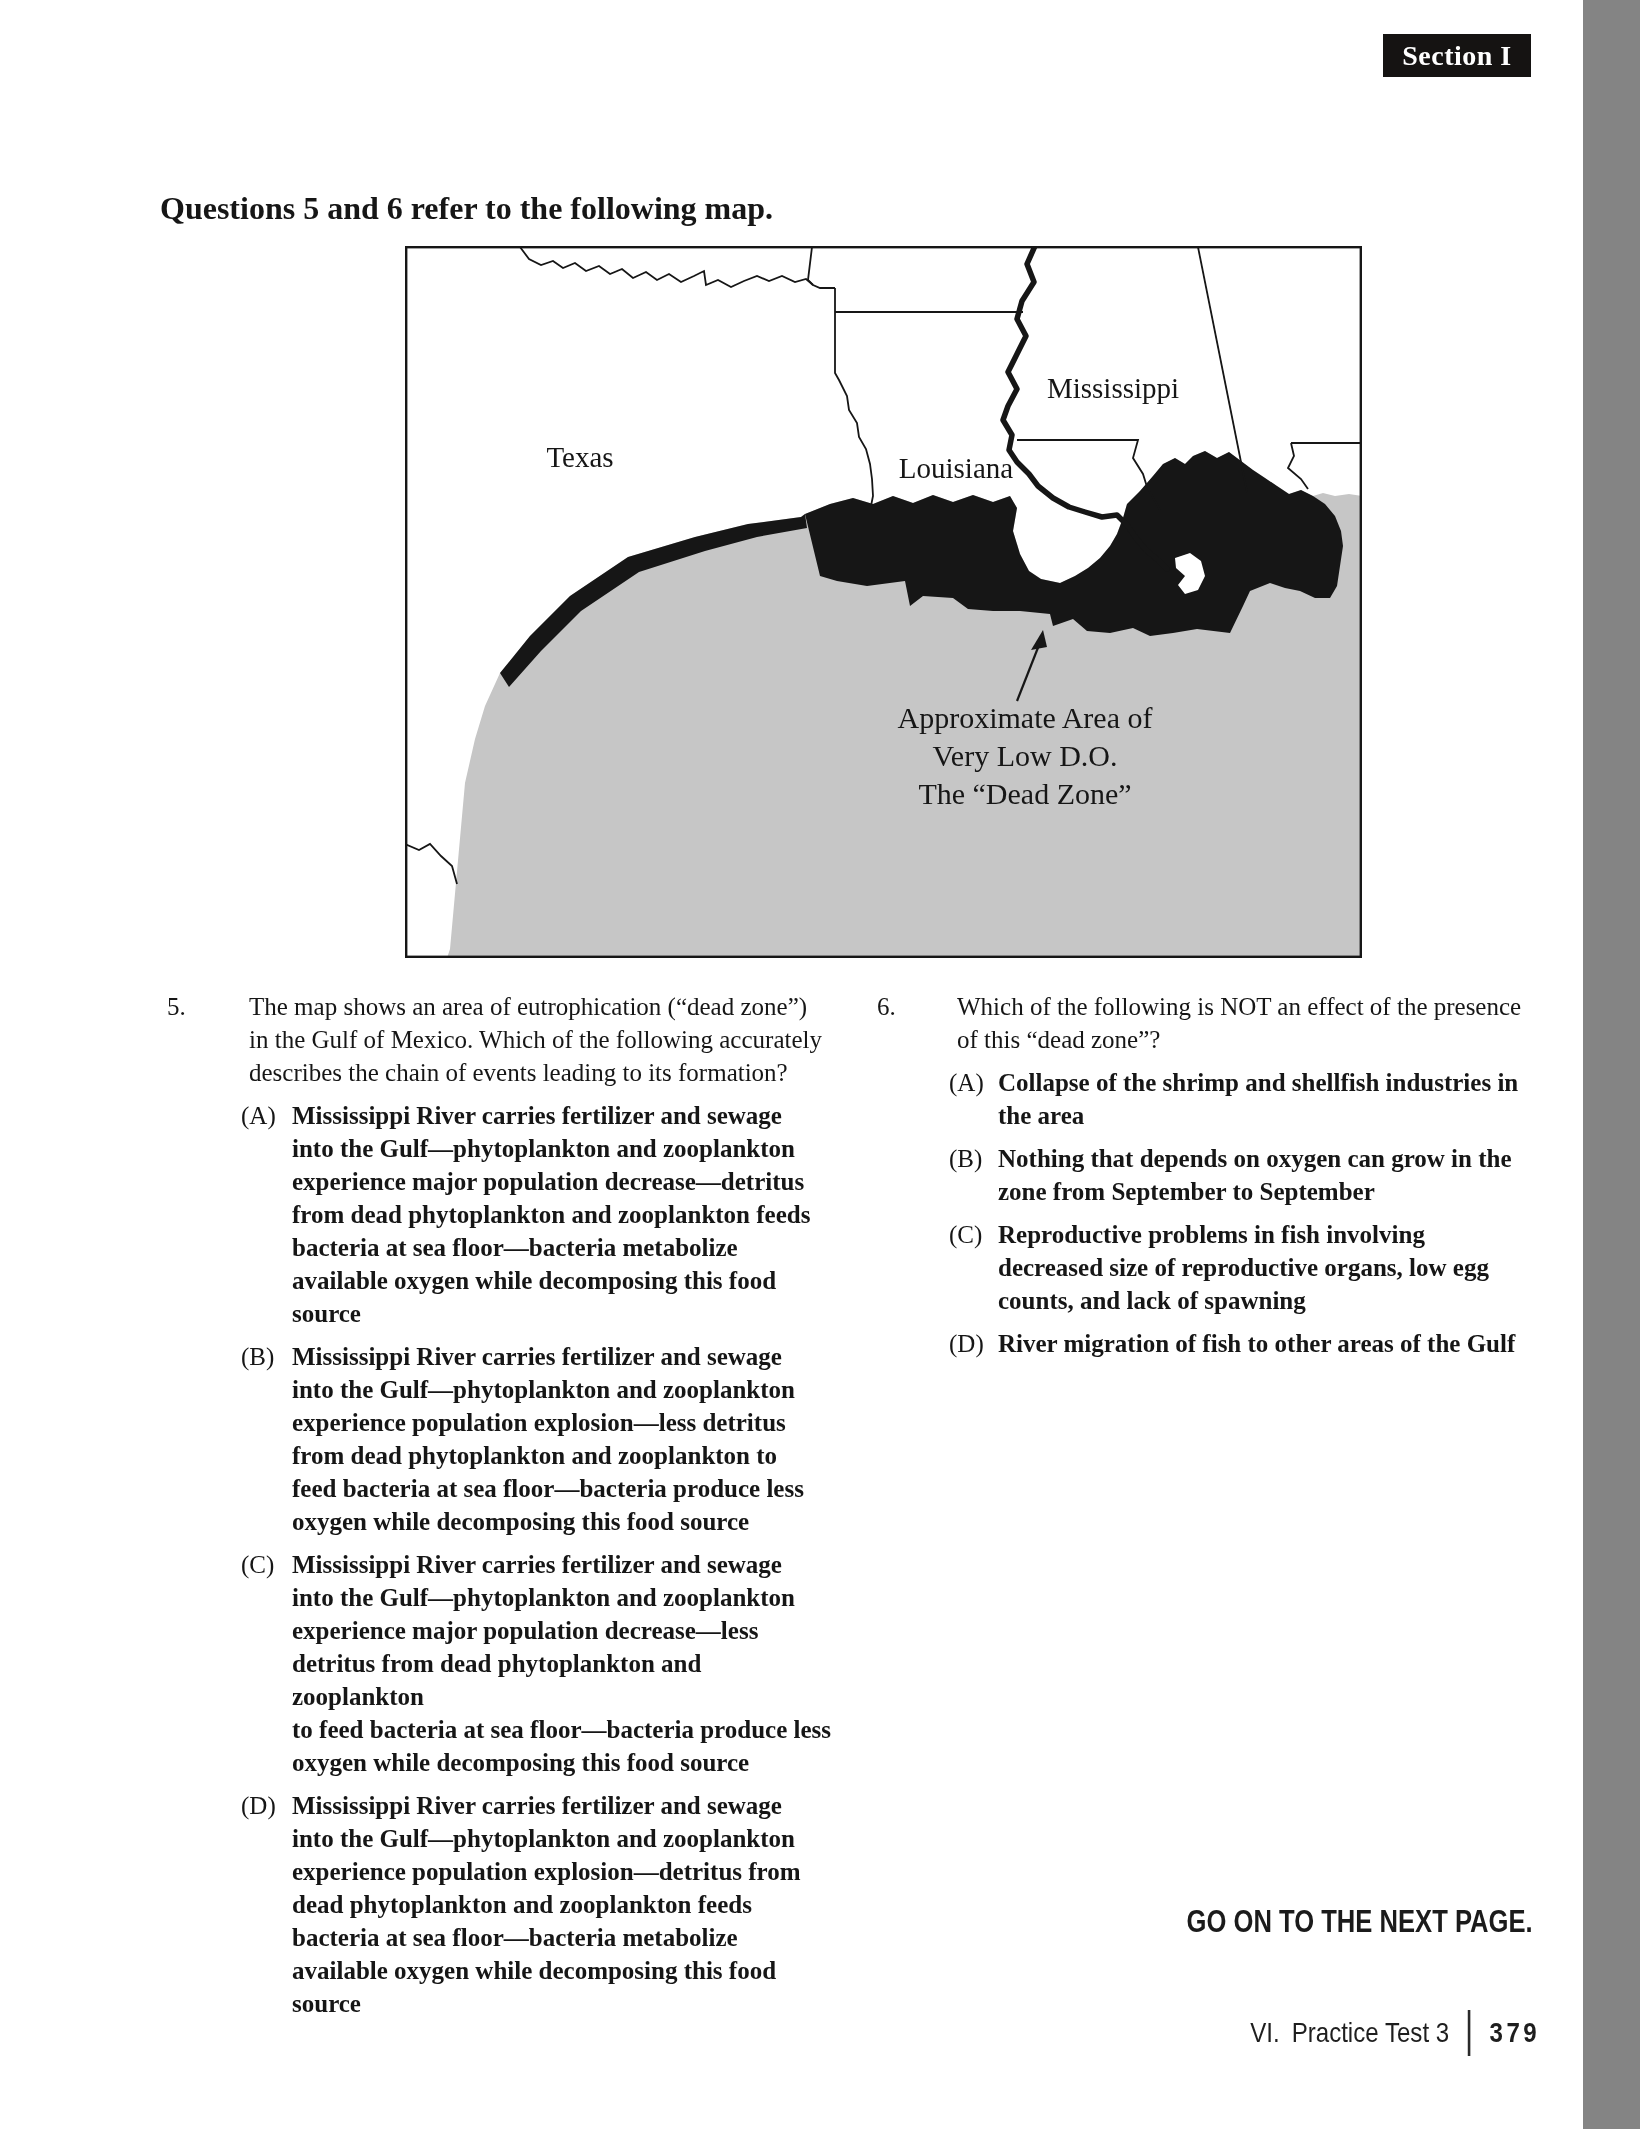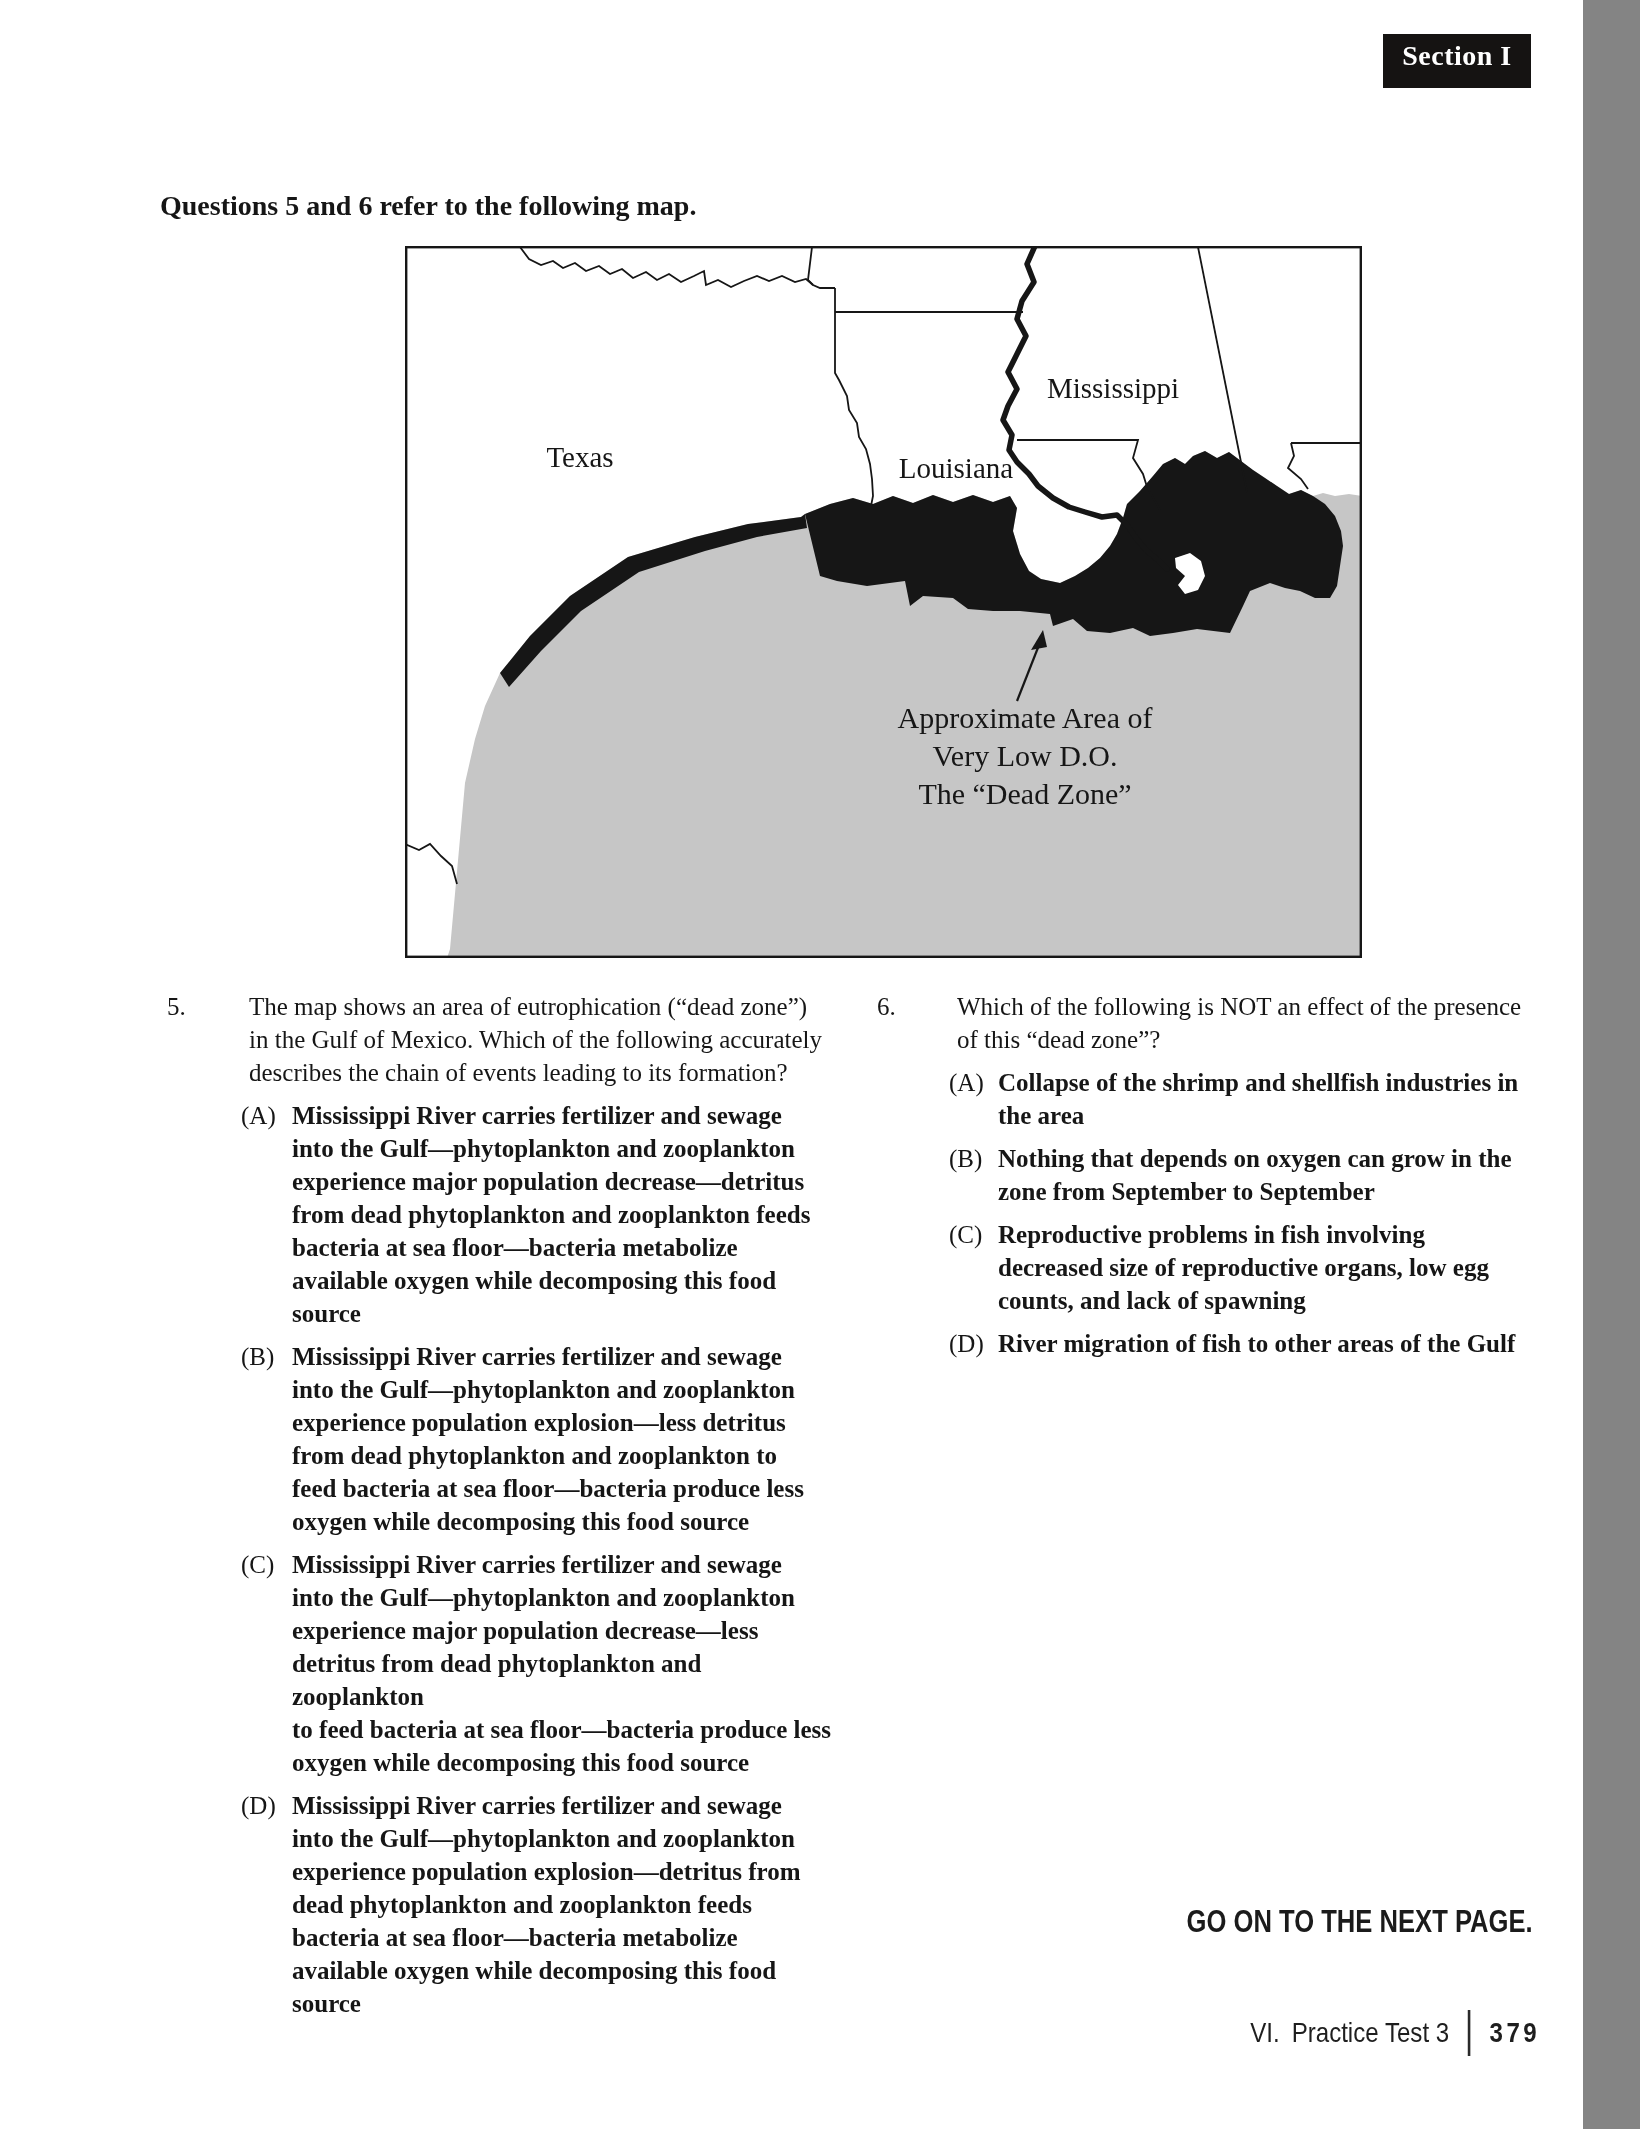--- a/index.html
+++ b/index.html
@@ -2,26 +2,26 @@
 <html><head>
 <meta charset="utf-8">
 <style>
   html,body { margin:0; padding:0; background:#ffffff; }
   .page {
     position:relative; width:1640px; height:2129px; background:#ffffff;
     font-family:"Liberation Serif", serif; color:#161616; overflow:hidden;
   }
   .side-bar { position:absolute; left:1583px; top:0; width:57px; height:2129px; background:#848484; }
   .section-badge {
-    position:absolute; left:1383px; top:34px; width:148px; height:54px;
+    position:absolute; left:1383px; top:34px; width:148px; height:43px;
     background:#151312; color:#ffffff; font-weight:bold; font-size:28px;
     text-align:center; line-height:43px; letter-spacing:0.5px;
   }
   .instruction-heading {
-    position:absolute; left:160px; top:190px; font-weight:bold; font-size:28px; white-space:nowrap;
+    position:absolute; left:160px; top:190px; font-weight:bold; font-size:32px; white-space:nowrap;
   }
   .map-figure { position:absolute; left:405px; top:246px; width:957px; height:712px; }
   .map-figure svg { display:block; }
   .map-label { font-family:"Liberation Serif", serif; font-size:29px; fill:#161616; }
   .map-note  { font-family:"Liberation Serif", serif; font-size:30px; fill:#161616; }
 
   .q-col { position:absolute; top:990px; font-size:25px; line-height:33px; }
   .q-col-left  { left:167px; width:665px; }
   .q-col-right { left:877px; width:680px; }
   .q-row { display:flex; }

